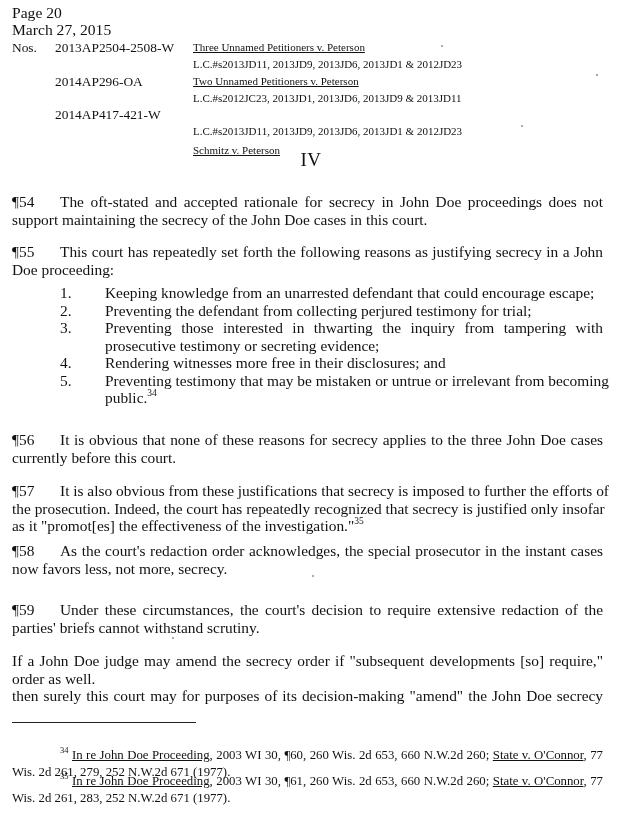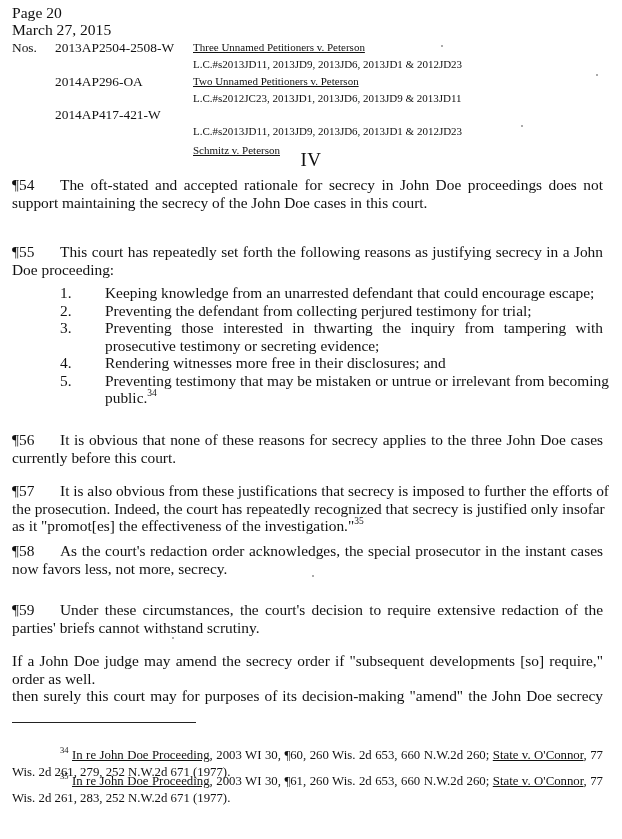--- a/index.html
+++ b/index.html
@@ -129,21 +129,21 @@
     <div class="abs case-cap" style="top:90px;">L.C.#s2012JC23, 2013JD1, 2013JD6, 2013JD9 &amp; 2013JD11</div>
   </div>
   <div>
     <div class="abs case-no" style="top:106px;">2014AP417-421-W</div>
     <div class="abs case-cap" style="top:106px;margin-top:36px;"><u>Schmitz v. Peterson</u></div>
     <div class="abs case-cap" style="top:123px;">L.C.#s2013JD11, 2013JD9, 2013JD6, 2013JD1 &amp; 2012JD23</div>
   </div>
 
   <div class="abs section-heading">IV</div>
 
-  <div class="para" style="top:176px;">
+  <div class="para" style="top:193px;">
     <span class="line"><span class="pmark">¶54</span><span>The oft-stated and accepted rationale for secrecy in John Doe proceedings does not</span></span>
     <span class="line last">support maintaining the secrecy of the John Doe cases in this court.</span>
   </div>
 
   <div class="para" style="top:243px;">
     <span class="line"><span class="pmark">¶55</span><span>This court has repeatedly set forth the following reasons as justifying secrecy in a John</span></span>
     <span class="line last">Doe proceeding:</span>
   </div>
 
   <div class="list">

